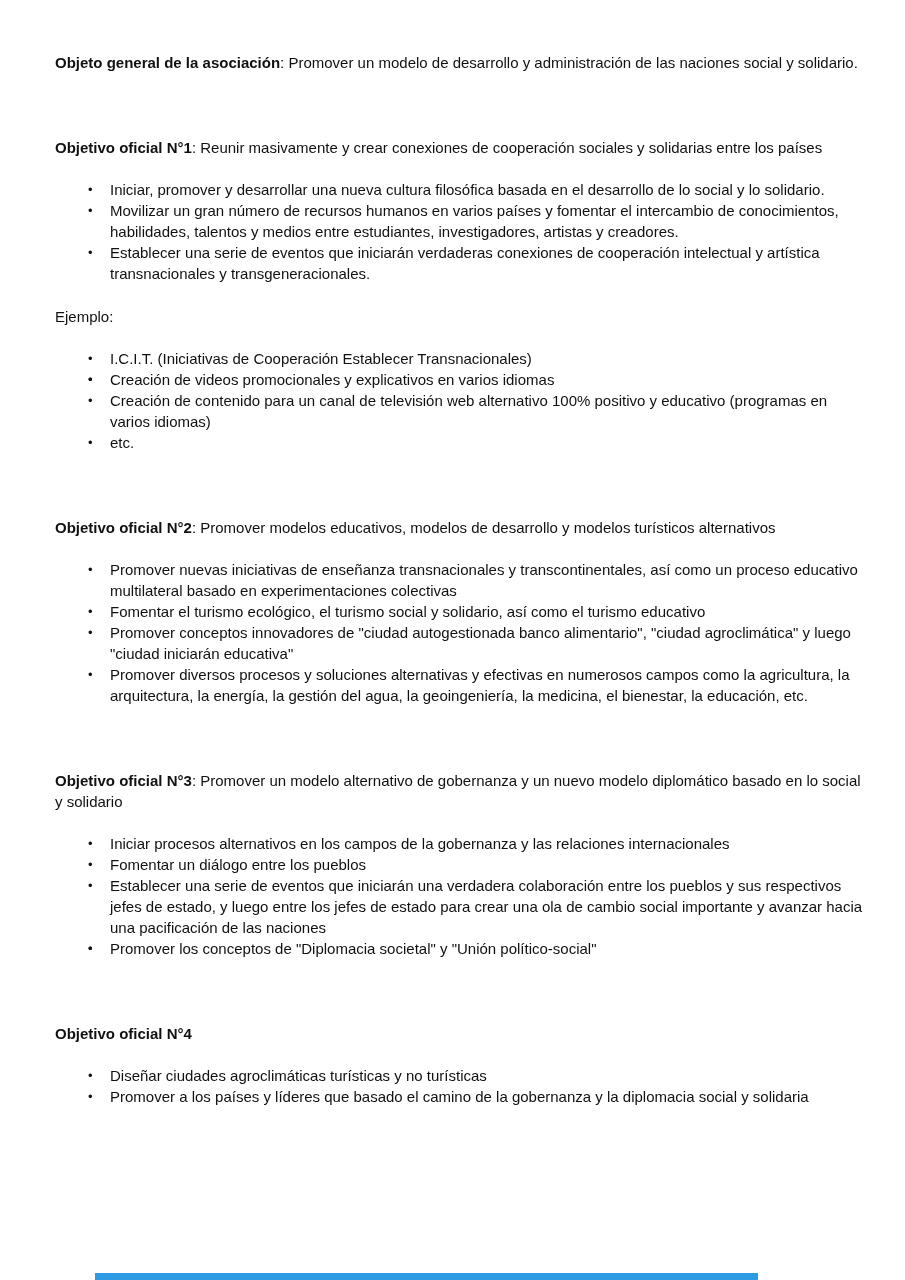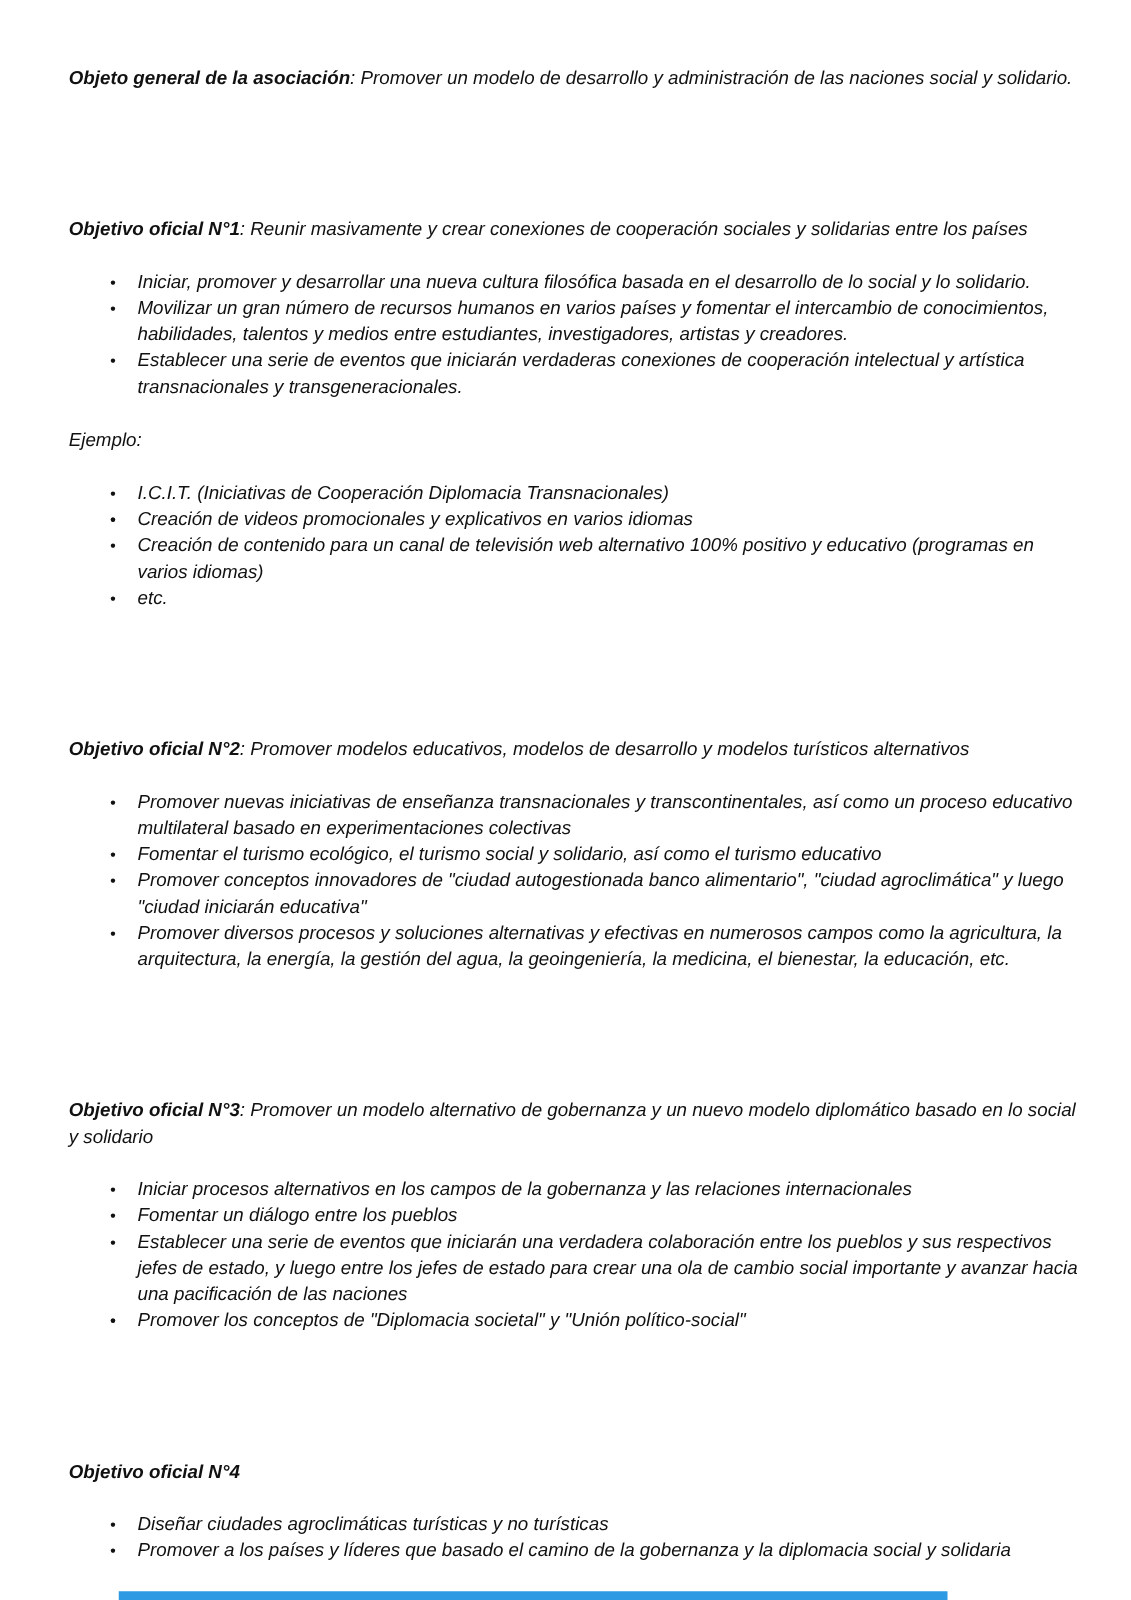--- a/index.html
+++ b/index.html
@@ -11,24 +11,23 @@
     font-family: "Liberation Sans", sans-serif;
     font-size: 15px;
     line-height: 21px;
     position: relative;
     overflow: hidden;
   }
   .page {
     padding: 52px 40px 0 55px;
     box-sizing: border-box;
     width: 905px;
-    font-style: italic;
   }
   p { margin: 0; }
-  .section { margin-top: 100px; }
+  .section { margin-top: 64px; }
   .section.first { margin-top: 0; }
   .section.example { margin-top: 22px; }
   .heading-label { font-weight: bold; }
   .plain-label { font-weight: normal; text-align: right; }
   ul.bullets {
     list-style: none;
     margin: 21px 0 0 0;
     padding: 0;
   }
   ul.bullets li {
@@ -63,21 +62,21 @@
     <ul class="bullets">
       <li><span class="bullet-marker">•</span><span>Iniciar, promover y desarrollar una nueva cultura filosófica basada en el desarrollo de lo social y lo solidario.</span></li>
       <li><span class="bullet-marker">•</span><span>Movilizar un gran número de recursos humanos en varios países y fomentar el intercambio de conocimientos, habilidades, talentos y medios entre estudiantes, investigadores, artistas y creadores.</span></li>
       <li><span class="bullet-marker">•</span><span>Establecer una serie de eventos que iniciarán verdaderas conexiones de cooperación intelectual y artística transnacionales y transgeneracionales.</span></li>
     </ul>
   </div>
 
   <div class="section example">
     <p><span class="plain-label">Ejemplo:</span></p>
     <ul class="bullets">
-      <li><span class="bullet-marker">•</span><span>I.C.I.T. (Iniciativas de Cooperación Diplomacia Transnacionales)</span></li>
+      <li><span class="bullet-marker">•</span><span>I.C.I.T. (Iniciativas de Cooperación Establecer Transnacionales)</span></li>
       <li><span class="bullet-marker">•</span></li>
       <li><span class="bullet-marker">•</span><span>Creación de videos promocionales y explicativos en varios idiomas</span></li>
       <li><span class="bullet-marker">•</span><span>Creación de contenido para un canal de televisión web alternativo 100% positivo y educativo (programas en varios idiomas)</span></li>
       <li><span class="bullet-marker">•</span><span>etc.</span></li>
     </ul>
   </div>
 
   <div class="section">
     <p><span class="heading-label">Objetivo oficial N°2</span><span>: Promover modelos educativos, modelos de desarrollo y modelos turísticos alternativos</span></p>
     <ul class="bullets">

